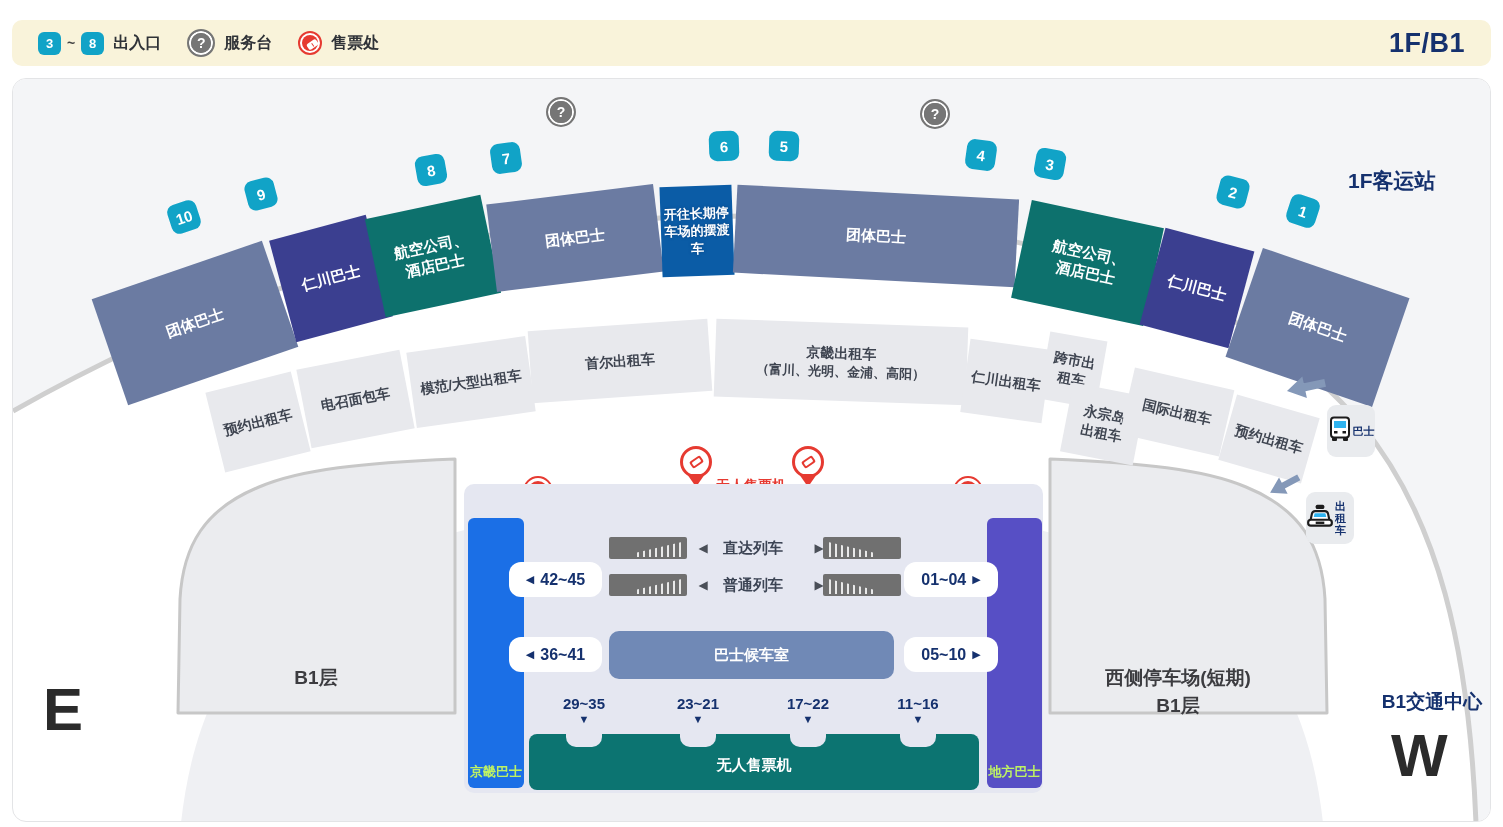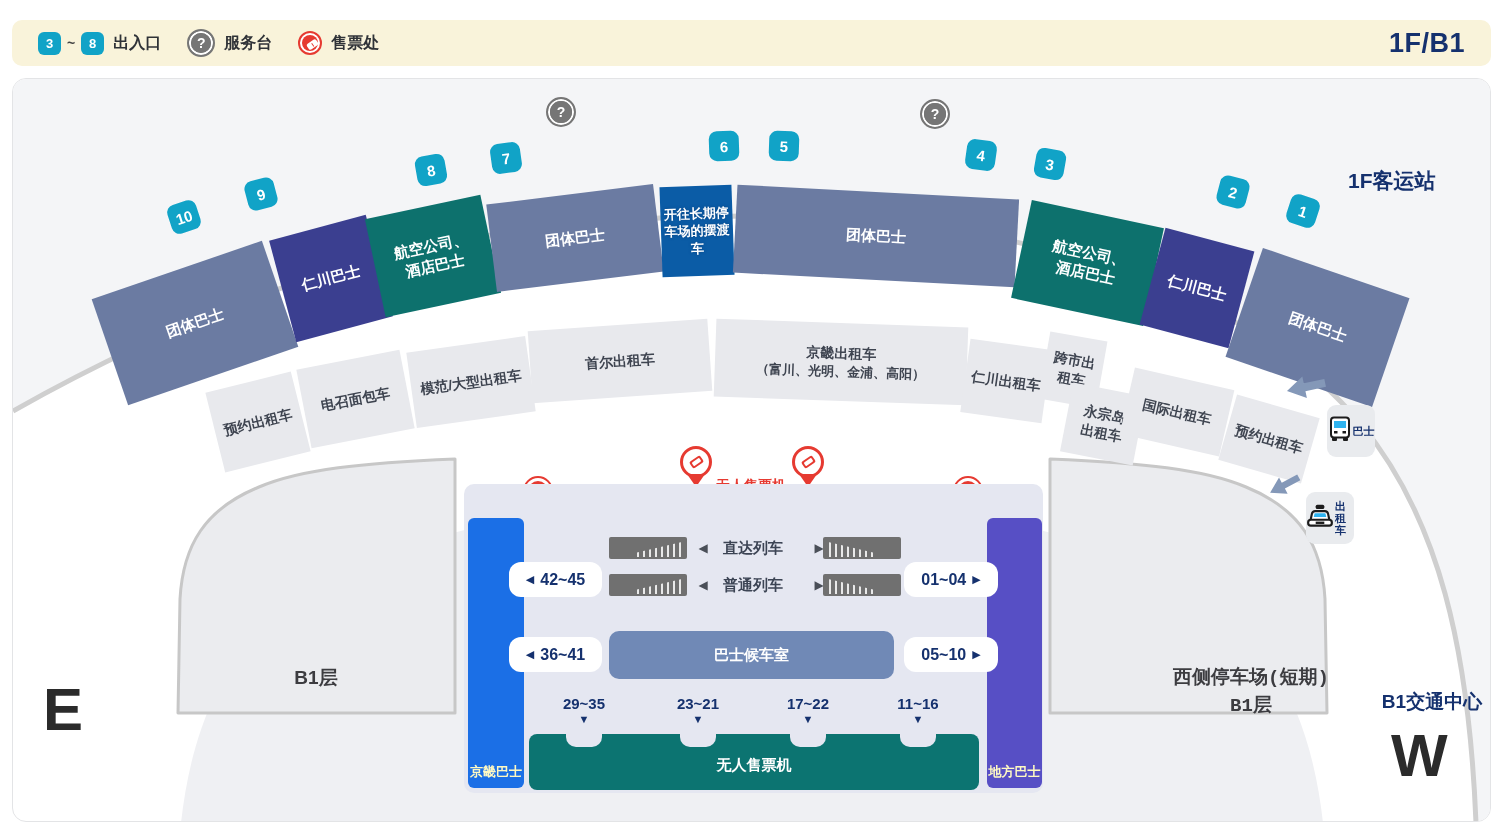--- a/index.html
+++ b/index.html
@@ -81,21 +81,21 @@
   .tz9{left:1213px;top:326px;width:86px;height:68px;transform:rotate(16deg);}
 
   
   .lbl-terminal{position:absolute;left:1335px;top:88px;width:125px;color:#15316e;font-weight:bold;font-size:21px;}
   .lbl-b1center{position:absolute;left:1352px;top:610px;width:134px;color:#15316e;font-weight:bold;font-size:19px;text-align:center;}
   .lbl-east{position:absolute;left:30px;top:596px;color:#2b2b2b;font-weight:bold;font-size:60px;}
   .lbl-west{position:absolute;left:1378px;top:642px;color:#2b2b2b;font-weight:bold;font-size:60px;}
   .parking-label{position:absolute;width:270px;text-align:center;color:#3c3c40;font-weight:bold;
     font-size:19px;line-height:28px;}
   .pk-east{left:168px;top:585px;}
-  .pk-west{left:1103px;top:585px;font-family:Liberation Mono, monospace;}
+  .pk-west{left:1030px;top:585px;}
 
   
   .tkround{position:absolute;width:30px;height:30px;border-radius:50%;border:2px solid #e63a31;
     background:#fff;box-sizing:border-box;}
   .tkround .disc{position:absolute;left:3px;top:3px;width:20px;height:20px;border-radius:50%;background:#e63a31;}
   .tkround .stub{position:absolute;left:8px;top:10px;width:13px;height:8px;border-radius:2px;background:#fff;transform:rotate(-35deg);}
   .tkround .stub::after{content:"";position:absolute;left:5.5px;top:1.5px;width:1.5px;height:5px;background:#e63a31;}
   .pin{position:absolute;width:32px;height:32px;border-radius:50%;background:#fff;border:3px solid #e63a31;box-sizing:border-box;}
   .pin::after{content:"";position:absolute;left:50%;top:25px;transform:translateX(-50%);
     border:9px solid transparent;border-top:13px solid #e63a31;}
@@ -110,21 +110,21 @@
 
   
   .icon-card{position:absolute;width:48px;height:52px;background:#e9ebee;border-radius:9px;
     display:flex;align-items:center;justify-content:center;gap:1px;}
   .icon-card .cap{color:#15316e;font-weight:bold;font-size:11px;line-height:12px;}
   .card-bus{left:1314px;top:326px;}
   .card-taxi{left:1293px;top:413px;}
 
   
   .panel{position:absolute;left:451px;top:405px;width:579px;height:309px;background:#e5e7f1;border-radius:10px;}
-  .vbar{position:absolute;top:34px;width:56px;height:270px;border-radius:6px;color:#fef9c3;font-weight:bold;font-size:13px;}
+  .vbar{position:absolute;top:34px;width:56px;height:270px;border-radius:6px;color:#bef264;font-weight:bold;font-size:13px;}
   .vbar .cap{position:absolute;left:50%;bottom:7px;transform:translateX(-50%);white-space:nowrap;}
   .bar-gyeonggi{left:4px;}
   .bar-local{left:523px;width:55px;}
   .esc{position:absolute;width:78px;height:22px;background:#707070;border-radius:2px;}
   .esc::after{content:"";position:absolute;left:28px;right:2px;top:2px;bottom:2px;
     background:repeating-linear-gradient(90deg,#e9e9e9 0 2.5px,rgba(0,0,0,0) 2.5px 6px);
     clip-path:polygon(0 75%,100% 12%,100% 100%,0 100%);}
   .esc.flip{transform:scaleX(-1);}
   .row-tri{position:absolute;width:16px;height:22px;line-height:22px;color:#4a4f58;font-size:12px;text-align:center;}
   .row-label{position:absolute;width:96px;height:22px;line-height:22px;text-align:center;color:#3c4454;

